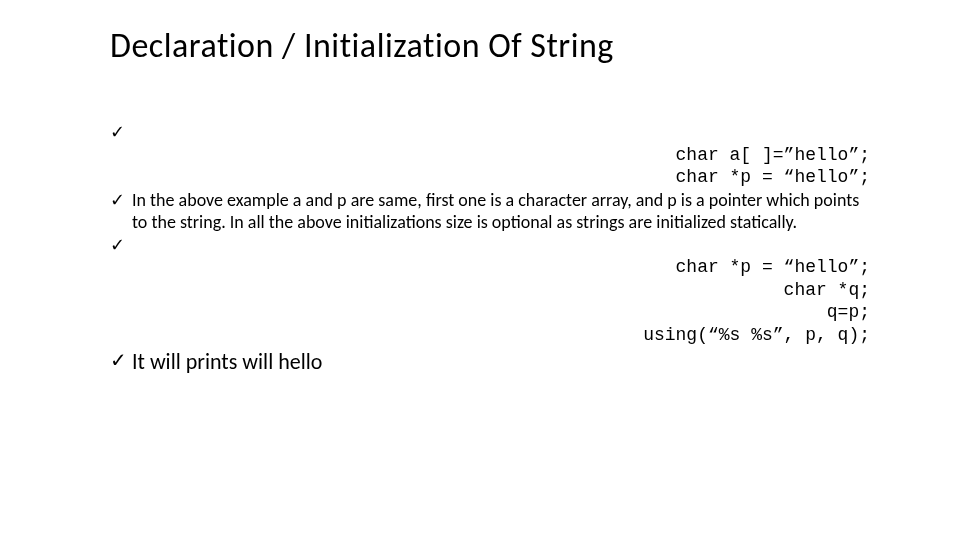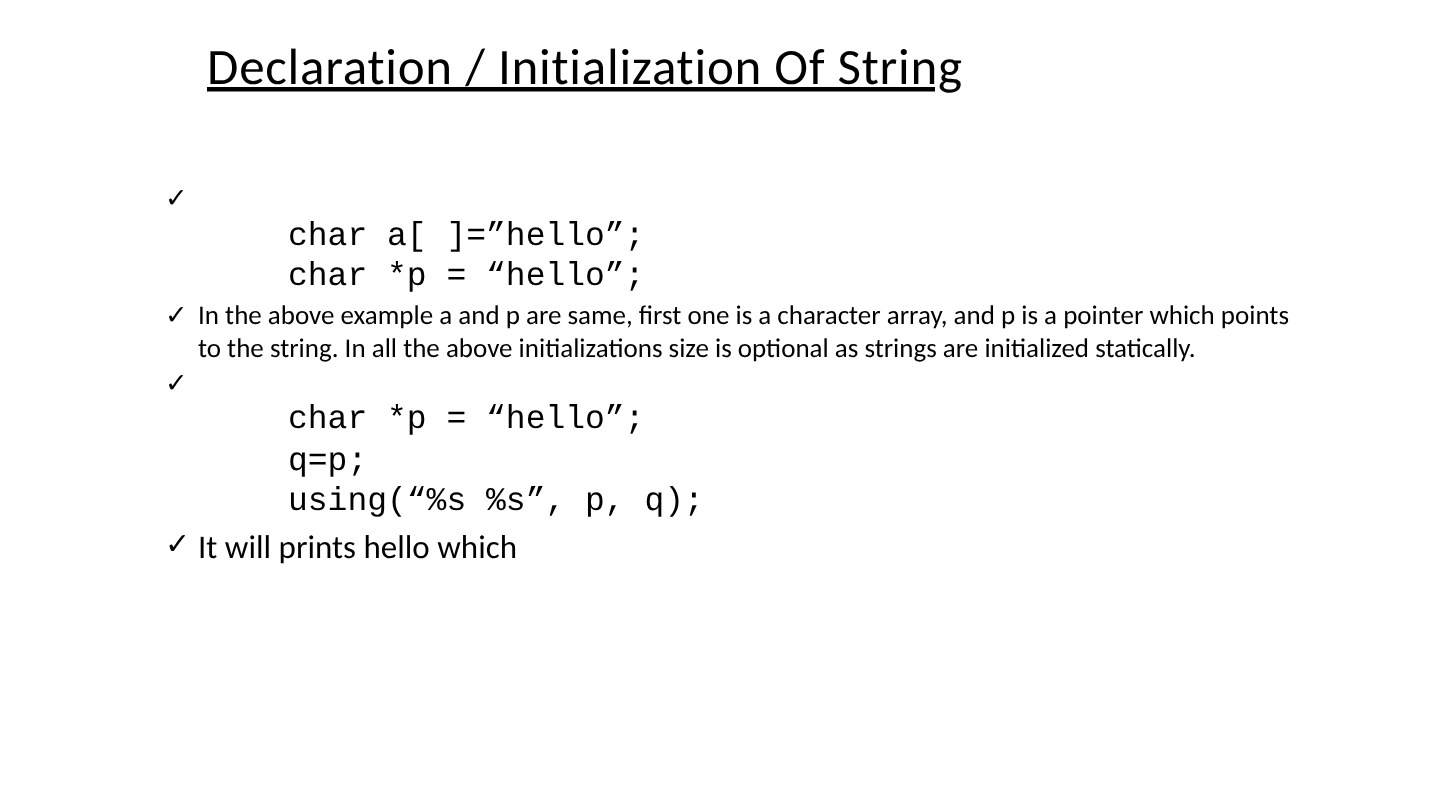--- a/index.html
+++ b/index.html
@@ -11,25 +11,23 @@
     font-family: "Calibri", "Segoe UI", Arial, sans-serif;
     color: #000000;
   }
   .slide {
     padding: 20px 90px 20px 110px;
     box-sizing: border-box;
   }
   .title {
     font-size: 34px;
     font-weight: 400;
-    text-decoration: underline;
     margin-top: 5px;
     margin-bottom: 55px;
     letter-spacing: 0.5px;
-    margin-left: 28px;
   }
   .bullet {
     display: flex;
     align-items: flex-start;
     font-size: 18px;
     line-height: 1.25;
     margin-bottom: 0;
   }
   .bullet .check {
     flex: 0 0 auto;
@@ -39,24 +37,25 @@
   }
   .bullet.large {
     font-size: 22px;
     margin-top: 2px;
   }
   .bullet.large .check {
     font-size: 20px;
   }
   .code {
     font-family: Consolas, "Courier New", monospace;
-    font-size: 22px;
+    font-size: 18px;
     line-height: 1.25;
     white-space: pre;
     margin-left: 82px;
+    text-align: right;
   }
 </style>
 </head>
 <body>
 
 <div class="slide">
 
   <div class="title">Declaration / Initialization Of String</div>
 
   <div class="bullet">
@@ -67,21 +66,22 @@
 
   <div class="bullet">
     <span class="check">✓</span>
     <span>In the above example a and p are same, first one is a character array, and p is a pointer which points to the string. In all the above initializations size is optional as strings are initialized statically.</span>
   </div>
 
   <div class="bullet">
     <span class="check">✓</span>
   </div>
   <div class="code">char *p = “hello”;</div>
+  <div class="code">char *q;</div>
   <div class="code">q=p;</div>
   <div class="code">using(“%s %s”, p, q);</div>
 
   <div class="bullet large">
     <span class="check">✓</span>
-    <span>It will prints hello which</span>
+    <span>It will prints will hello</span>
   </div>
 
 </div>
 
 </body></html>

